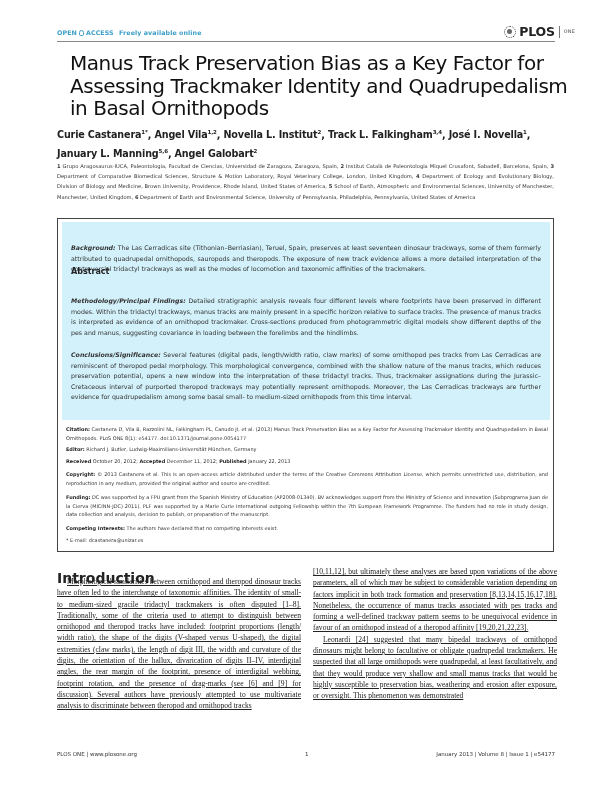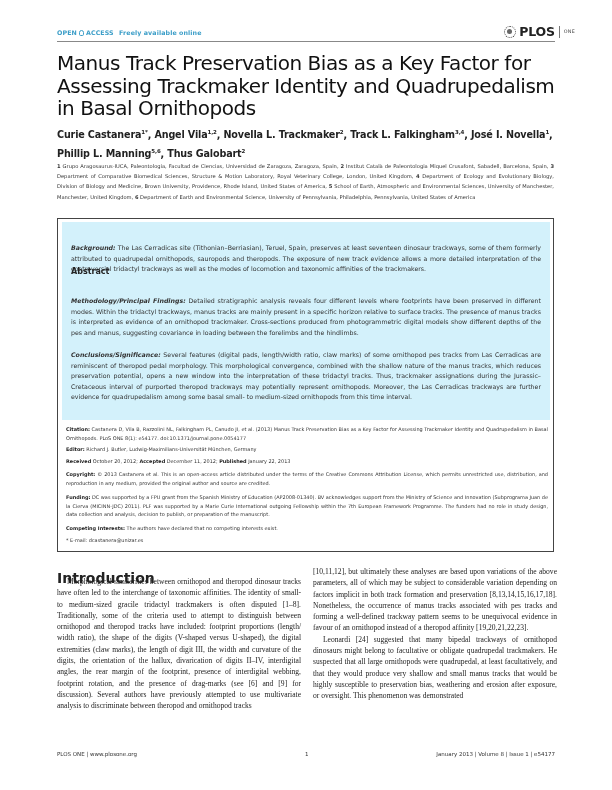--- a/index.html
+++ b/index.html
@@ -12,40 +12,40 @@
   .oa .free { margin-left: 3px; }
   .plos { right: 37px; top: 24px; display: flex; align-items: center; }
   .plos .logo-icon { width: 12px; height: 12px; border-radius: 50%; border: 1.5px dotted #444; box-sizing: border-box; margin-right: 3px; position: relative; }
   .plos .logo-icon::after { content: ""; position: absolute; left: 2px; top: 2px; width: 5px; height: 5px; border-radius: 50%; background: #666; }
   .plos .brand { font-size: 12.5px; font-weight: bold; color: #222; font-family: "DejaVu Sans", sans-serif; letter-spacing: -0.2px; }
   .plos .sep { width: 1px; height: 12px; background: #777; margin: 0 4px; }
   .plos .one { font-size: 4.8px; color: #444; letter-spacing: 0.3px; }
   .hr-top { left: 57px; top: 41px; width: 498px; height: 1px; background: #888; }
 
   
-  .title { left: 57px; top: 52px; width: 520px; font-size: 20px; line-height: 22.5px; font-weight: normal; color: #111; font-family: "DejaVu Sans", sans-serif; letter-spacing: -0.45px; }
+  .title { left: 70px; top: 52px; width: 520px; font-size: 20px; line-height: 22.5px; font-weight: normal; color: #111; font-family: "DejaVu Sans", sans-serif; letter-spacing: -0.45px; }
 
   .authors { left: 57px; top: 124px; width: 510px; font-size: 9.6px; line-height: 17px; font-weight: bold; color: #222; letter-spacing: -0.15px; }
   .authors sup { font-size: 5.5px; font-weight: bold; vertical-align: 4px; }
   .affil { left: 57px; top: 161px; width: 497px; font-size: 5.15px; line-height: 10.2px; color: #333; text-align: justify; }
   .affil b { font-weight: bold; }
 
   
   .box { left: 57px; top: 218px; width: 497px; height: 334px; border: 1px solid #444; box-sizing: border-box; }
   .abs-fill { left: 62px; top: 222px; width: 488px; height: 198px; background: #d3f1fb; }
   .abs-head { left: 71px; top: 227px; font-size: 8px; font-weight: bold; color: #222; margin-top: 40px; }
   .abs-para { left: 71px; width: 470px; font-size: 6.25px; line-height: 10.5px; color: #333; text-align: justify; }
   .abs-para i.lbl { font-weight: bold; font-style: italic; }
 
   .meta { left: 66px; width: 482px; font-size: 4.95px; line-height: 8.6px; color: #333; text-align: justify; }
   .meta b { font-weight: bold; color: #222; }
 
   
   .h-intro { left: 57px; top: 570px; font-size: 14px; font-weight: bold; color: #222; }
-  .col { width: 244px; font-family: "Liberation Serif", "DejaVu Serif", serif; font-size: 7.55px; line-height: 11.3px; color: #222; text-align: justify; }
+  .col { width: 244px; font-family: "Liberation Serif", "DejaVu Serif", serif; font-size: 7.55px; line-height: 11.3px; color: #222; text-align: justify; text-decoration: underline; }
   .col p { margin: 0; text-indent: 10px; }
   .col p.noind { text-indent: 0; }
   .col-l { left: 57px; top: 576px; }
   .col-r { left: 313px; top: 566px; }
 
   .footer-l { left: 57px; top: 751px; font-size: 5.5px; color: #333; }
   .footer-c { left: 305px; top: 751px; font-size: 5.5px; color: #333; }
   .footer-r { right: 57px; top: 751px; font-size: 5.5px; color: #333; }
 </style>
 </head>
@@ -61,25 +61,25 @@
   <span class="sep"></span>
   <span class="one">ONE</span>
 </div>
 <div class="abs hr-top"></div>
 
 <div class="abs title">Manus Track Preservation Bias as a Key Factor for Assessing Trackmaker Identity and Quadrupedalism in Basal Ornithopods</div>
 
 <div class="abs authors">
   <span><span>Curie Castanera</span><sup>1*</sup>, </span>
   <span><span>Angel Vila</span><sup>1,2</sup>, </span>
-  <span><span>Novella L. Trackmaker</span><sup>2</sup>, </span>
+  <span><span>Novella L. Institut</span><sup>2</sup>, </span>
   <span><span>Track L. Falkingham</span><sup>3,4</sup>, </span>
   <span><span>José I. Novella</span><sup>1</sup>,</span><br>
-  <span><span>Phillip L. Manning</span><sup>5,6</sup>, </span>
-  <span><span>Thus Galobart</span><sup>2</sup></span>
+  <span><span>January L. Manning</span><sup>5,6</sup>, </span>
+  <span><span>Angel Galobart</span><sup>2</sup></span>
 </div>
 
 <div class="abs affil">
   <b>1</b> <span>Grupo Aragosaurus-IUCA, Paleontología, Facultad de Ciencias, Universidad de Zaragoza, Zaragoza, Spain,</span>
   <b>2</b> <span>Institut Català de Paleontologia Miquel Crusafont, Sabadell, Barcelona, Spain,</span>
   <b>3</b> <span>Department of Comparative Biomedical Sciences, Structure &amp; Motion Laboratory, Royal Veterinary College, London, United Kingdom,</span>
   <b>4</b> <span>Department of Ecology and Evolutionary Biology, Division of Biology and Medicine, Brown University, Providence, Rhode Island, United States of America,</span>
   <b>5</b> <span>School of Earth, Atmospheric and Environmental Sciences, University of Manchester, Manchester, United Kingdom,</span>
   <b>6</b> <span>Department of Earth and Environmental Science, University of Pennsylvania, Philadelphia, Pennsylvania, United States of America</span>
 </div>

